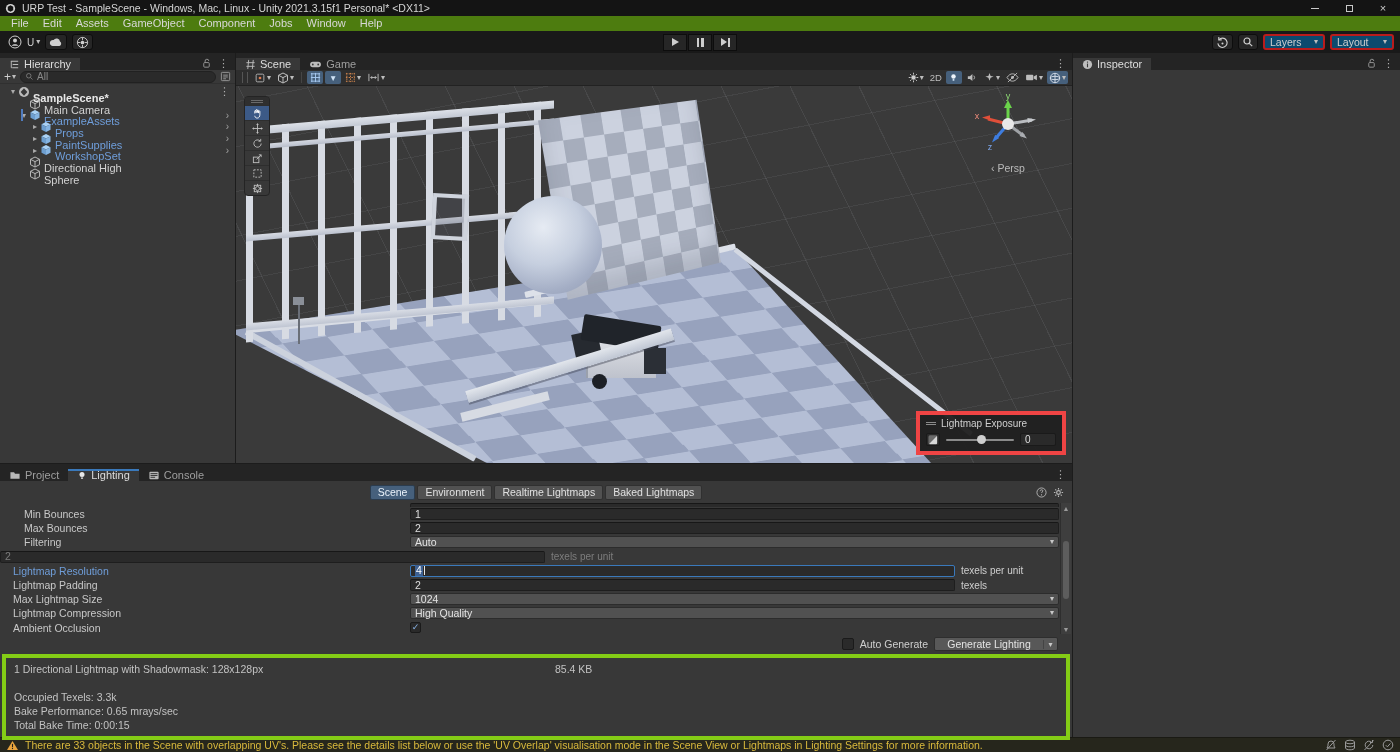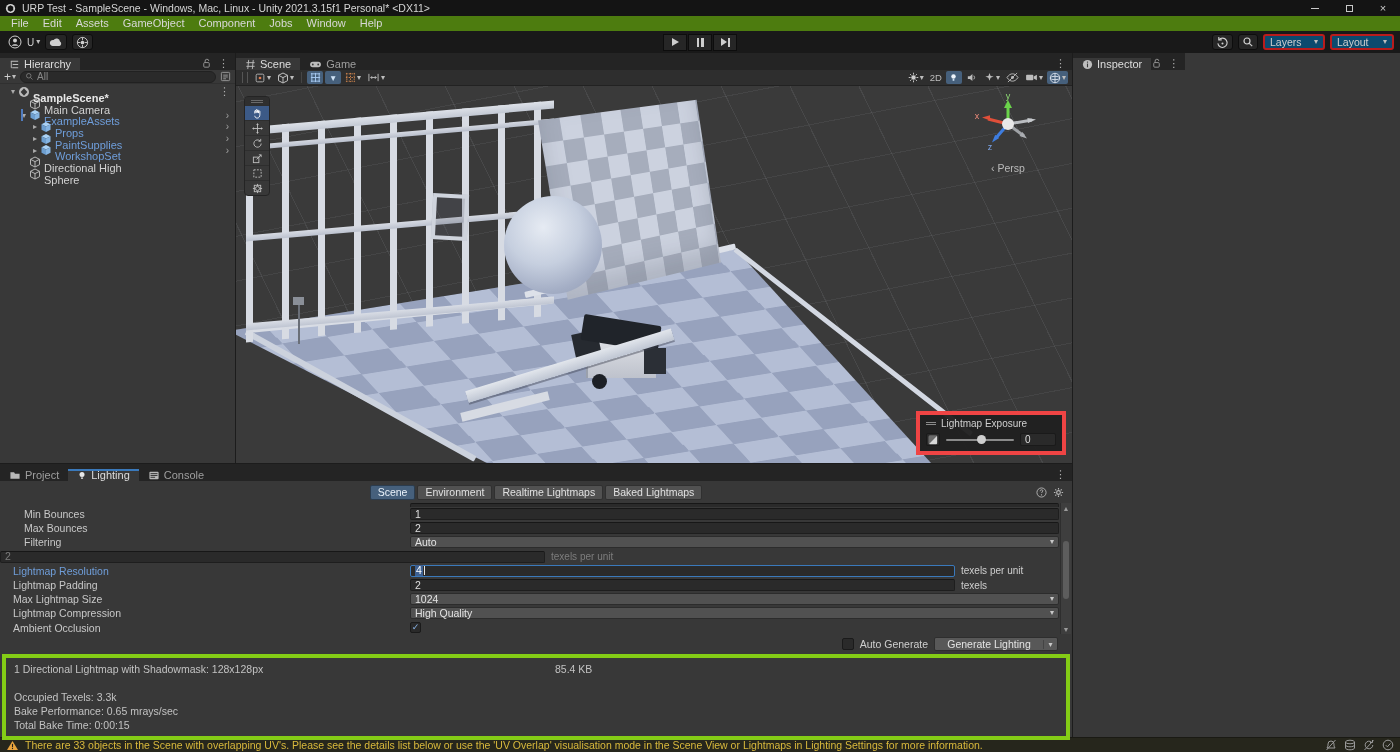--- a/index.html
+++ b/index.html
@@ -27,21 +27,21 @@
   .pause-bars { display:flex; gap:2px; } .pause-bars i { width:2.5px; height:9px; background:#cfcfcf; }
   .step-bar { width:2px; height:9px; background:#cfcfcf; margin-left:1px; }
   #tb-right { margin-left:auto; display:flex; align-items:center; gap:5px; padding-right:6px; }
   .tb-drop { height:16px; background:#0c4a6e; border:2px solid #b91c1c; border-radius:3px; color:#cfcfcf; font-size:10.5px; display:flex; align-items:center; justify-content:space-between; padding:0 5px; }
   .dd-arrow { font-size:8px; color:#bdbdbd; line-height:1; }
 
   
   #main { display:flex; height:684px; }
   #left-col { width:1072px; display:flex; flex-direction:column; }
   #top-row { height:410px; display:flex; }
-  #inspector { flex:1; border-left:1px solid #1c1c1c; background:#383838; display:flex; flex-direction:row; }
+  #inspector { flex:1; border-left:1px solid #1c1c1c; background:#383838; display:flex; flex-direction:column; }
 
   .tabstrip { height:17px; background:#242424; display:flex; align-items:flex-end; flex:none; }
   .tab { display:flex; align-items:center; gap:4px; padding:0 9px; color:#9f9f9f; font-size:11px; position:relative; }
   .tab.active { background:#383838; color:#dedede; }
   .tab.active.blue-top::before { content:""; position:absolute; left:0; right:0; top:0; height:2px; background:#3a79bb; }
   .strip-right { margin-left:auto; display:flex; align-items:center; gap:6px; padding-right:6px; color:#9a9a9a; }
   .kebab { color:#b0b0b0; font-size:11px; letter-spacing:0; }
 
   
   #hierarchy { width:236px; background:#383838; border-right:1px solid #1c1c1c; display:flex; flex-direction:column; }

